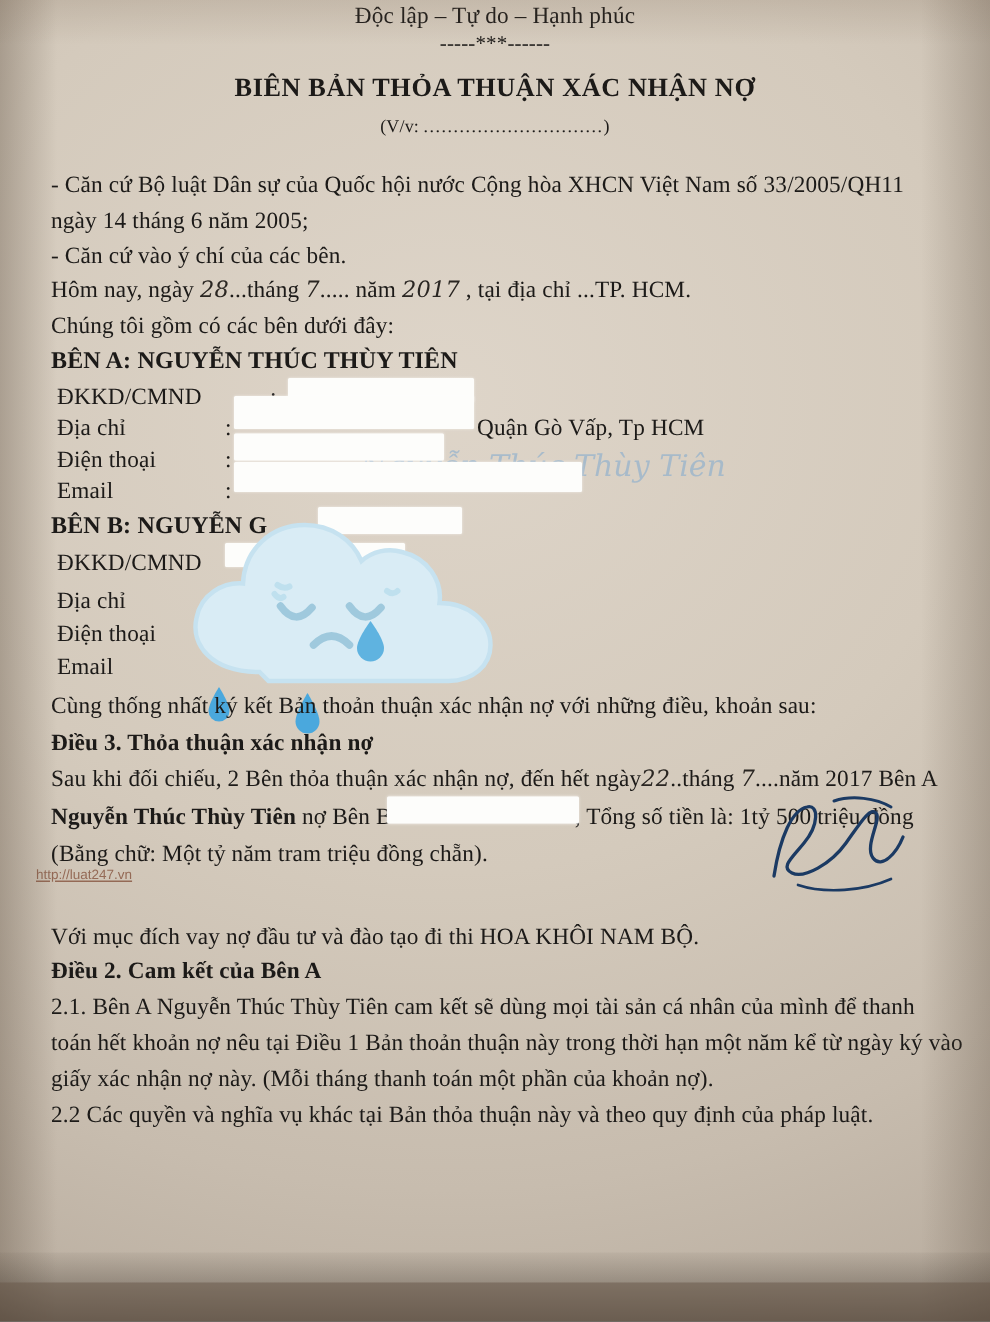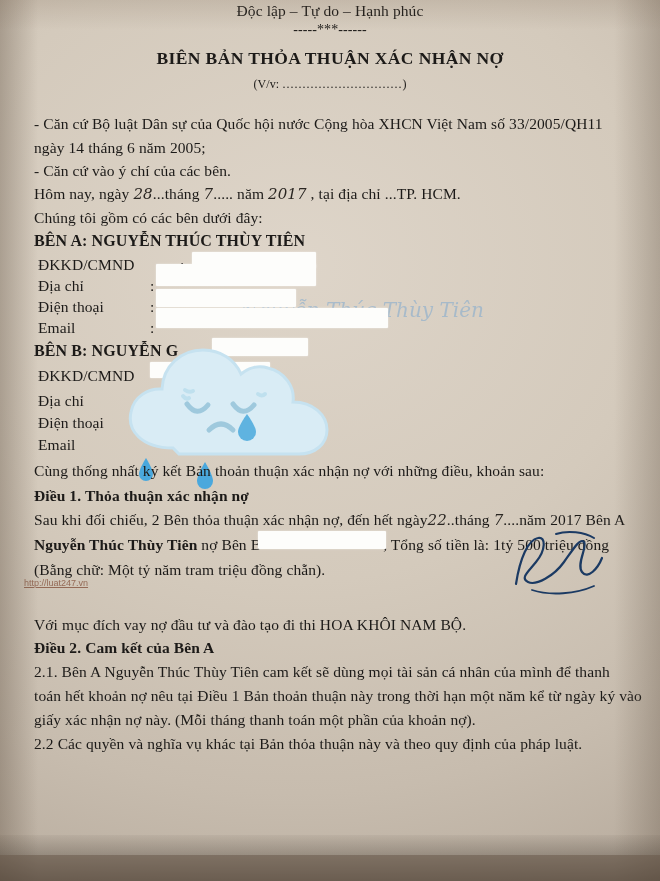--- a/index.html
+++ b/index.html
@@ -162,20 +162,21 @@
 
     <div class="line" style="left:34px; top:209px;">Chúng tôi gồm có các bên dưới đây:</div>
 
     <div class="line b" style="left:34px; top:232px; font-size:16px;">BÊN A: NGUYỄN  THÚC THÙY TIÊN</div>
 
     <div class="line" style="left:38px; top:256px;">ĐKKD/CMND</div>
     <div class="line" style="left:180px; top:256px;">:</div>
 
     <div class="line" style="left:38px; top:277px;">Địa chỉ</div>
     <div class="line" style="left:150px; top:277px;">:</div>
+    <div class="line" style="left:318px; top:277px;">Quận Gò Vấp, Tp HCM</div>
 
     <div class="line" style="left:38px; top:298px;">Điện thoại</div>
     <div class="line" style="left:150px; top:298px;">:</div>
 
     <div class="line" style="left:38px; top:319px;">Email</div>
     <div class="line" style="left:150px; top:319px;">:</div>
 
     <div class="wm" style="left:240px; top:298px;">Nguyễn  Thúc Thùy Tiên</div>
 
     <div class="redact" style="left:192px; top:252px; width:124px; height:16px;"></div>
@@ -210,21 +211,21 @@
           <path d="M134 84 c0 0 -9 12 -9 18 a9 9 0 0 0 18 0 c0 -6 -9 -18 -9 -18 z" fill="#5fb3e0"></path>
 
           <path d="M33 128 c0 0 -7 11 -7 16 a7 7 0 0 0 14 0 c0 -5 -7 -16 -7 -16 z" fill="#4aa8dd"></path>
           <path d="M92 132 c0 0 -8 13 -8 19 a8 8 0 0 0 16 0 c0 -6 -8 -19 -8 -19 z" fill="#4aa8dd"></path>
         </g>
       </svg>
     </div>
 
     <div class="line" style="left:34px; top:462px;">Cùng thống nhất ký kết Bản thoản thuận xác nhận nợ với những điều, khoản sau:</div>
 
-    <div class="line b" style="left:34px; top:487px; font-size:15.5px;">Điều 1. Thỏa thuận xác nhận nợ</div>
+    <div class="line b" style="left:34px; top:487px; font-size:15.5px;">Điều 3. Thỏa thuận xác nhận nợ</div>
 
     <div class="line" style="left:34px; top:511px;">
       <span>Sau khi đối chiếu, 2 Bên thỏa thuận xác nhận nợ, đến hết ngày</span><span class="hand">22</span><span>..tháng </span><span class="hand">7</span><span>....năm 2017 Bên A</span>
     </div>
 
     <div class="line" style="left:34px; top:536px;">
       <span class="b">Nguyễn Thúc Thùy Tiên</span><span> nợ Bên B </span><span style="display:inline-block;width:118px;"></span><span>, Tổng số tiền là: 1tỷ 500 triệu đồng</span>
     </div>
     <div class="redact" style="left:258px; top:531px; width:128px; height:18px;"></div>
 

